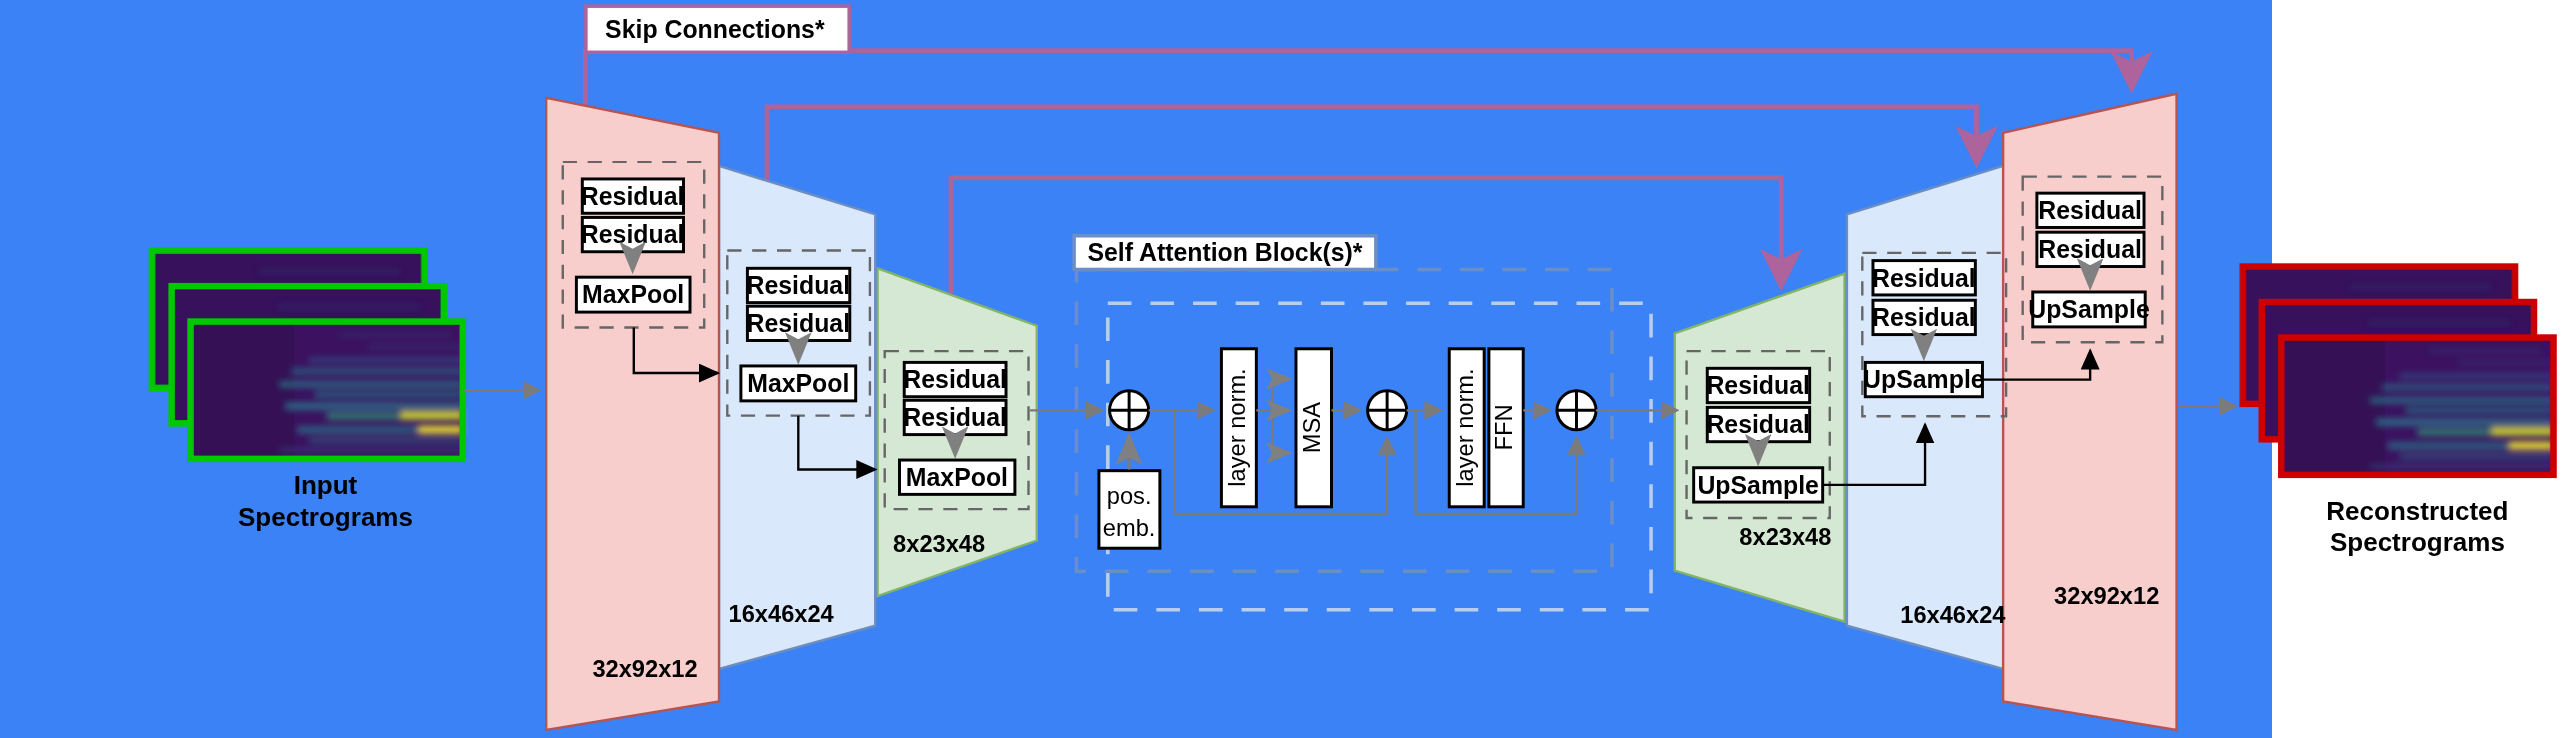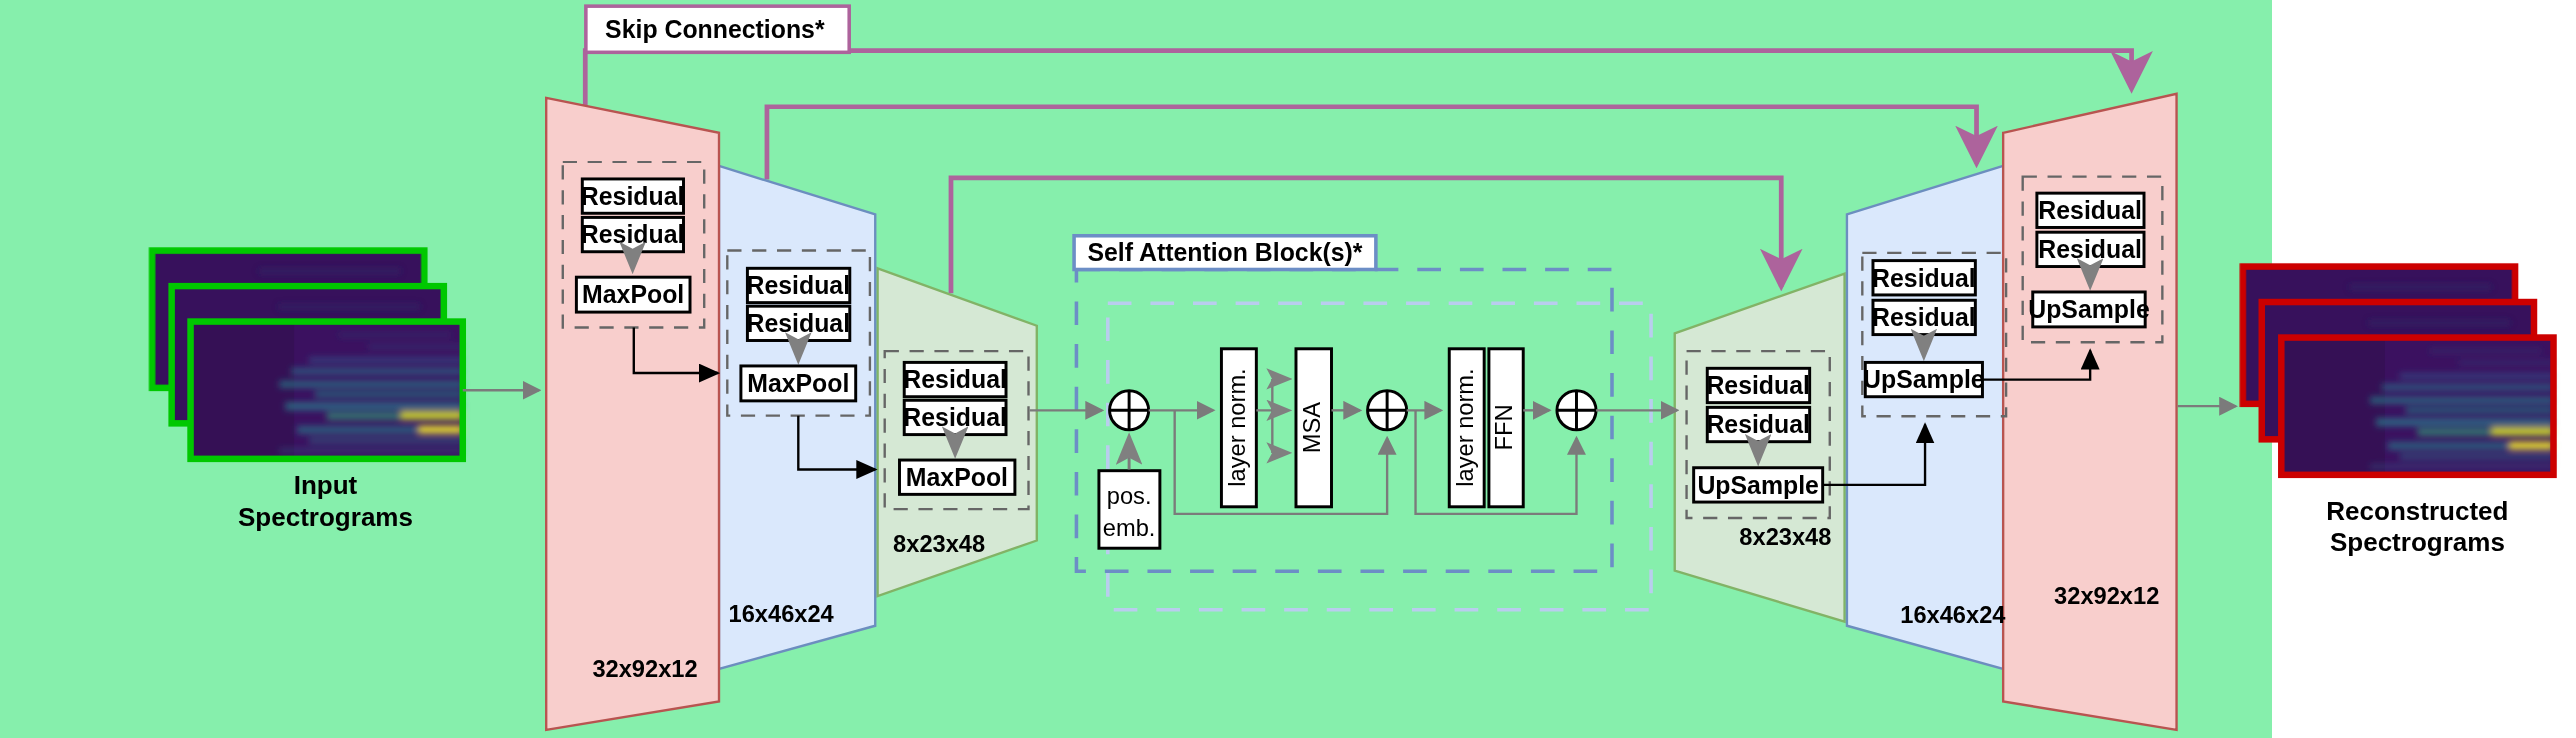--- a/index.html
+++ b/index.html
@@ -1,16 +1,16 @@
 <!DOCTYPE html>
 <html style="font-size:9.5px"><head>
 <meta charset="utf-8">
 <style>
   html,body{margin:0;padding:0;background:#ffffff;}
-  .stage{width:2272px;height:739px;background:#86efac;}
+  .stage{width:2272px;height:739px;background:#3b82f6;}
   svg{display:block;}
   .t-pink {fill:#f8cecc;stroke:#b85450;stroke-width:4;}
   .t-blue {fill:#dae8fc;stroke:#6c8ebf;stroke-width:4;}
   .t-green{fill:#d5e8d4;stroke:#82b366;stroke-width:4;}
   .dashg{fill:none;stroke:#666666;stroke-width:4;stroke-dasharray:24 18;}
   .box{fill:#ffffff;stroke:#000000;stroke-width:5;}
   .blab{font:700 42px "Liberation Sans",sans-serif;fill:#000;text-anchor:middle;}
   .dims{font:700 40px "Liberation Sans",sans-serif;fill:#000;text-anchor:middle;}
   .cap {font:700 44px "Liberation Sans",sans-serif;fill:#000;text-anchor:middle;}
   .rot {font:400 40px "Liberation Sans",sans-serif;fill:#000;text-anchor:middle;}

